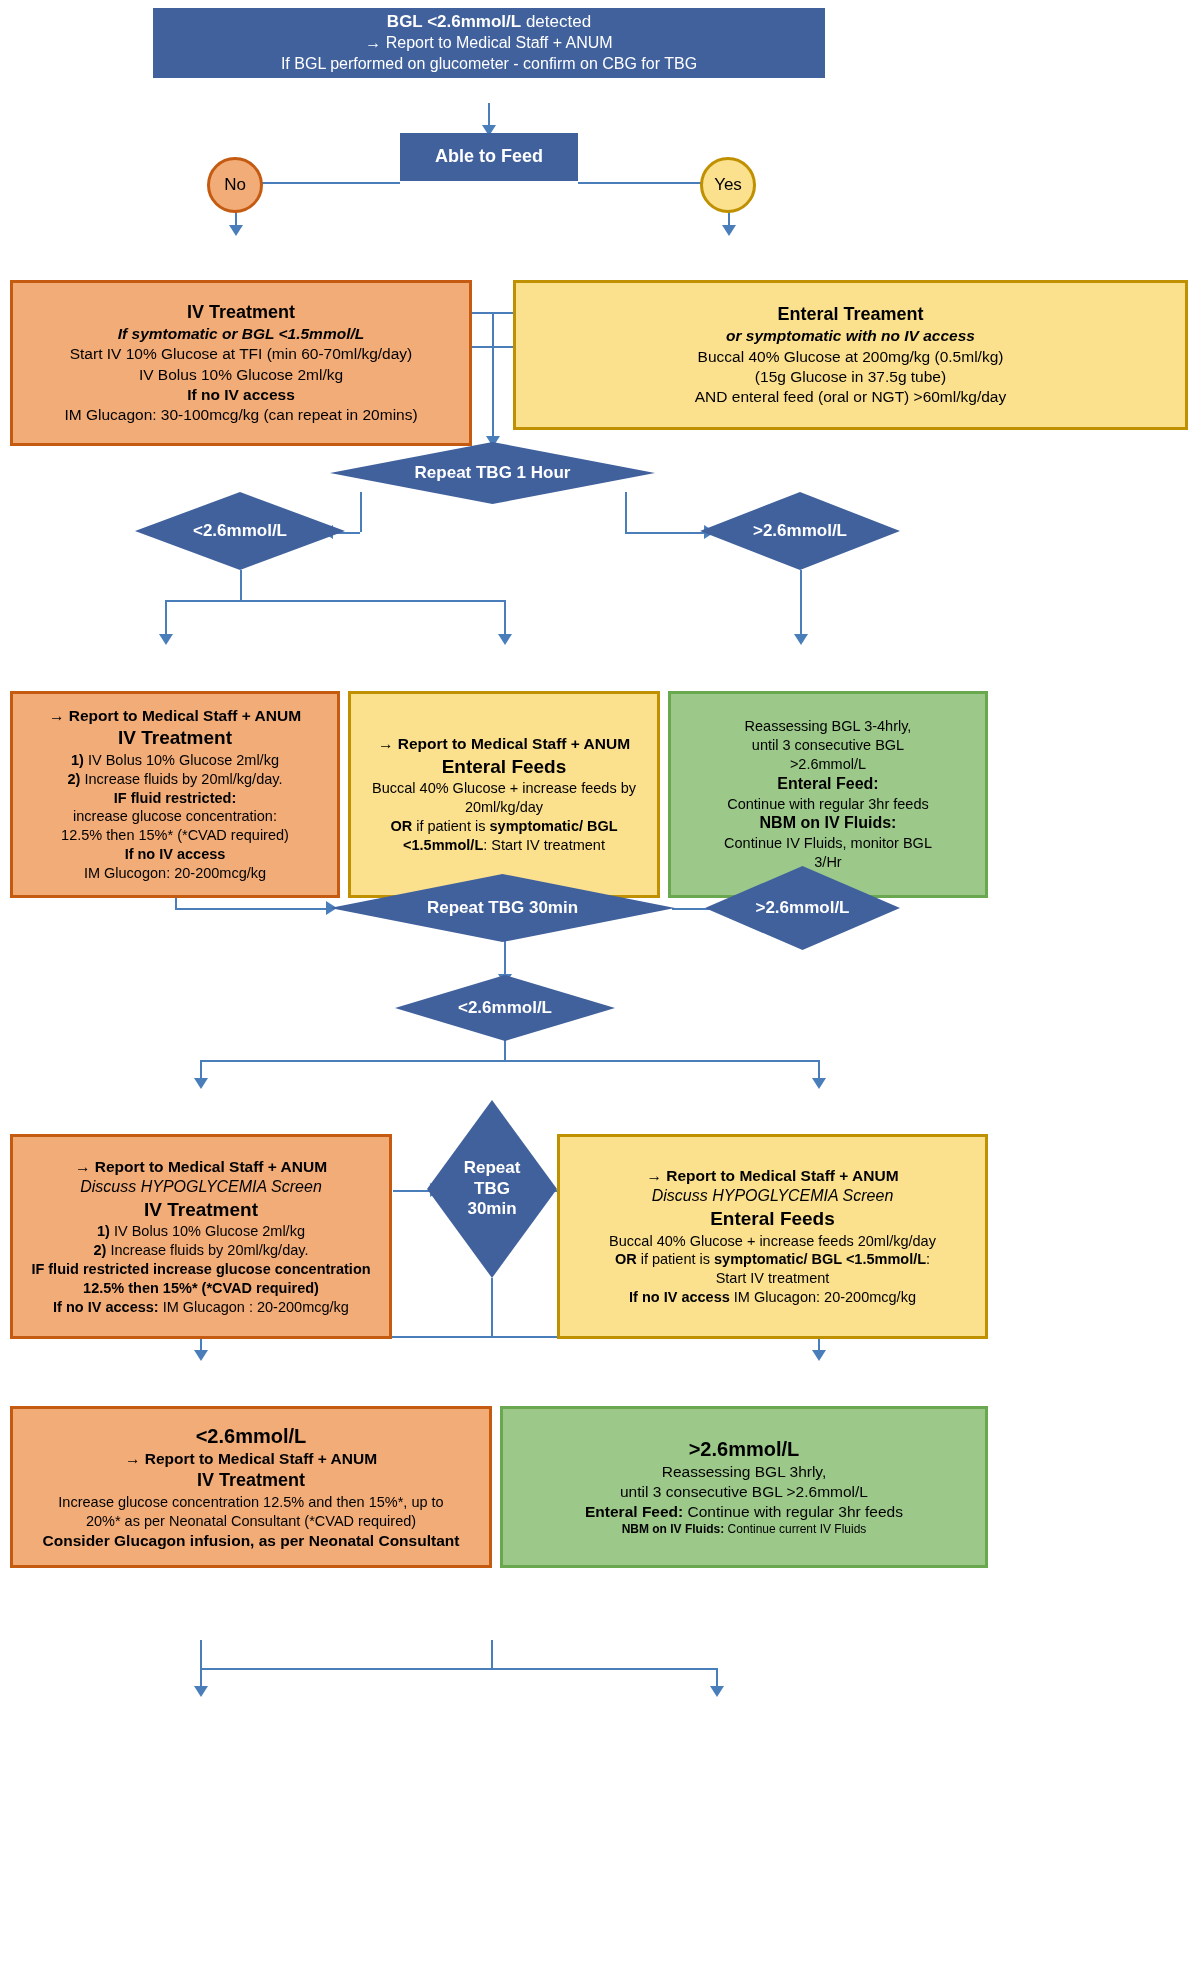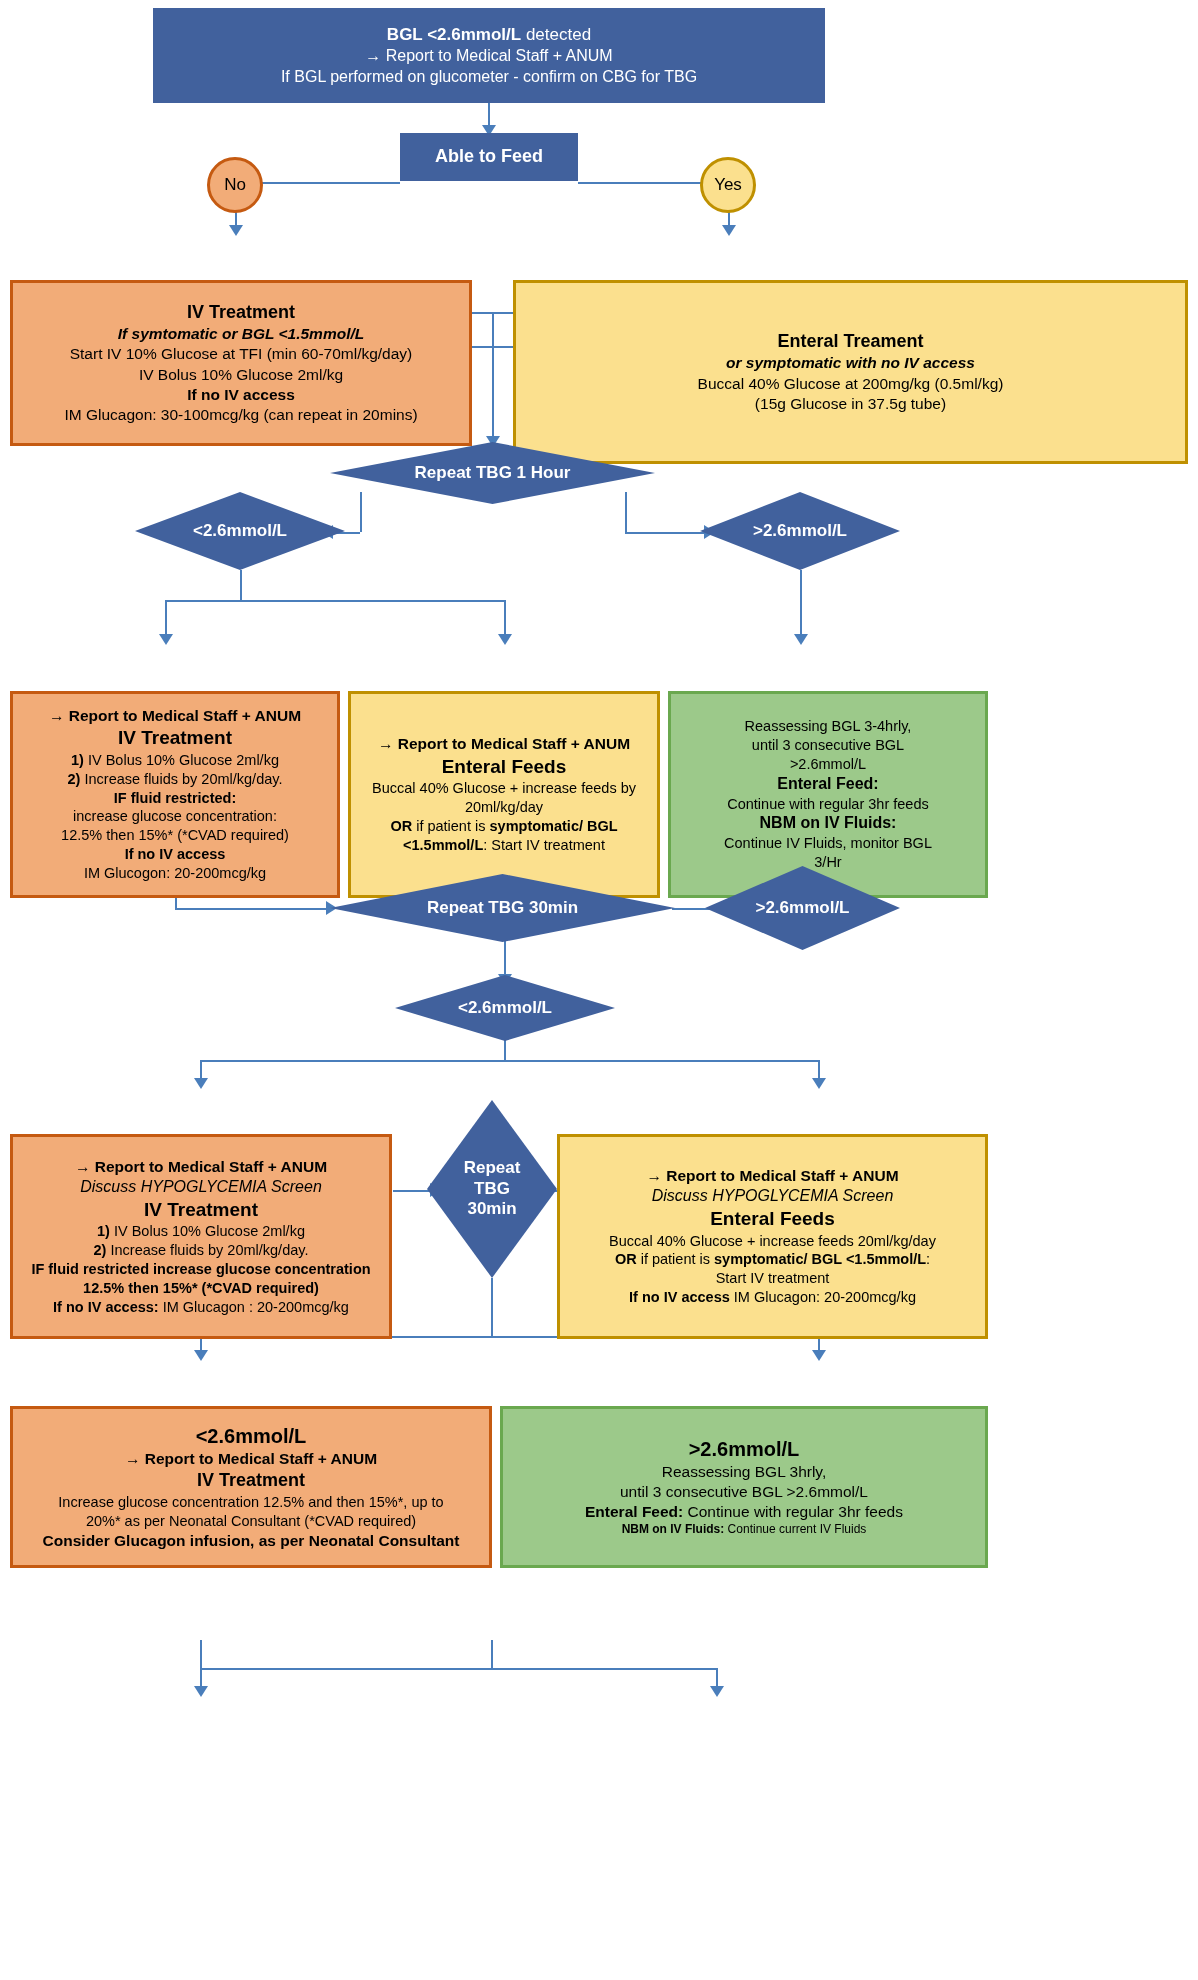--- a/index.html
+++ b/index.html
@@ -192,21 +192,21 @@
   <div class="arrow arrow-down" style="left:812px; top:1350px;"></div>
 
   <div class="ln lnv" style="left:200px; top:1640px; height:28px;"></div>
   <div class="ln lnh" style="left:200px; top:1668px; width:516px;"></div>
   <div class="ln lnv" style="left:200px; top:1668px; height:26px;"></div>
   <div class="arrow arrow-down" style="left:194px; top:1686px;"></div>
   <div class="ln lnv" style="left:716px; top:1668px; height:26px;"></div>
   <div class="arrow arrow-down" style="left:710px; top:1686px;"></div>
   <div class="ln lnv" style="left:491px; top:1640px; height:28px;"></div>
 
-  <div class="node blue-box" style="left:153px; top:8px; width:672px; height:95px; font-size:17px;">
+  <div class="node blue-box" style="left:153px; top:8px; width:672px; height:70px; font-size:17px;">
     <span class="line"><b>BGL &lt;2.6mmol/L</b><span style="font-weight:normal"> detected</span></span>
     <span class="line" style="font-weight:normal; font-size:16px;">→ Report to Medical Staff + ANUM</span>
     <span class="line" style="font-weight:normal; font-size:16px;">If BGL performed on glucometer - confirm on CBG for TBG</span>
   </div>
 
   <div class="node blue-box" style="left:400px; top:133px; width:178px; height:48px; font-size:18px;">
     <span class="line">Able to Feed</span>
   </div>
 
   <div class="circle circle-no" style="left:207px; top:157px; width:56px; height:56px; font-size:17px;">
@@ -219,25 +219,26 @@
 
   <div class="node box orange-box" style="left:10px; top:232px; width:462px; height:166px; font-size:15.5px;">
     <span class="line b" style="font-size:18px;">IV Treatment</span>
     <span class="line bi">If symtomatic or BGL &lt;1.5mmol/L</span>
     <span class="line">Start IV 10% Glucose at TFI (min 60-70ml/kg/day)</span>
     <span class="line">IV Bolus 10% Glucose 2ml/kg</span>
     <span class="line b">If no IV access</span>
     <span class="line">IM Glucagon: 30-100mcg/kg (can repeat in 20mins)</span>
   </div>
 
-  <div class="node box yellow-box" style="left:513px; top:232px; width:675px; height:184px; font-size:15.5px;">
+  <div class="node box yellow-box" style="left:513px; top:232px; width:675px; height:150px; font-size:15.5px;">
     <span class="line b" style="font-size:18px;">Enteral Treament</span>
     <span class="line bi">or symptomatic with no IV access</span>
     <span class="line">Buccal  40% Glucose at 200mg/kg (0.5ml/kg)</span>
     <span class="line">(15g Glucose in 37.5g tube)</span>
+    <span class="line">AND enteral feed (oral or NGT) &gt;60ml/kg/day</span>
   </div>
 
   <div class="diamond" style="left:330px; top:442px; width:325px; height:62px; font-size:17px;">
     <span>Repeat TBG 1 Hour</span>
   </div>
 
   <div class="diamond" style="left:135px; top:492px; width:210px; height:78px; font-size:17px;">
     <span>&lt;2.6mmol/L</span>
   </div>
 

